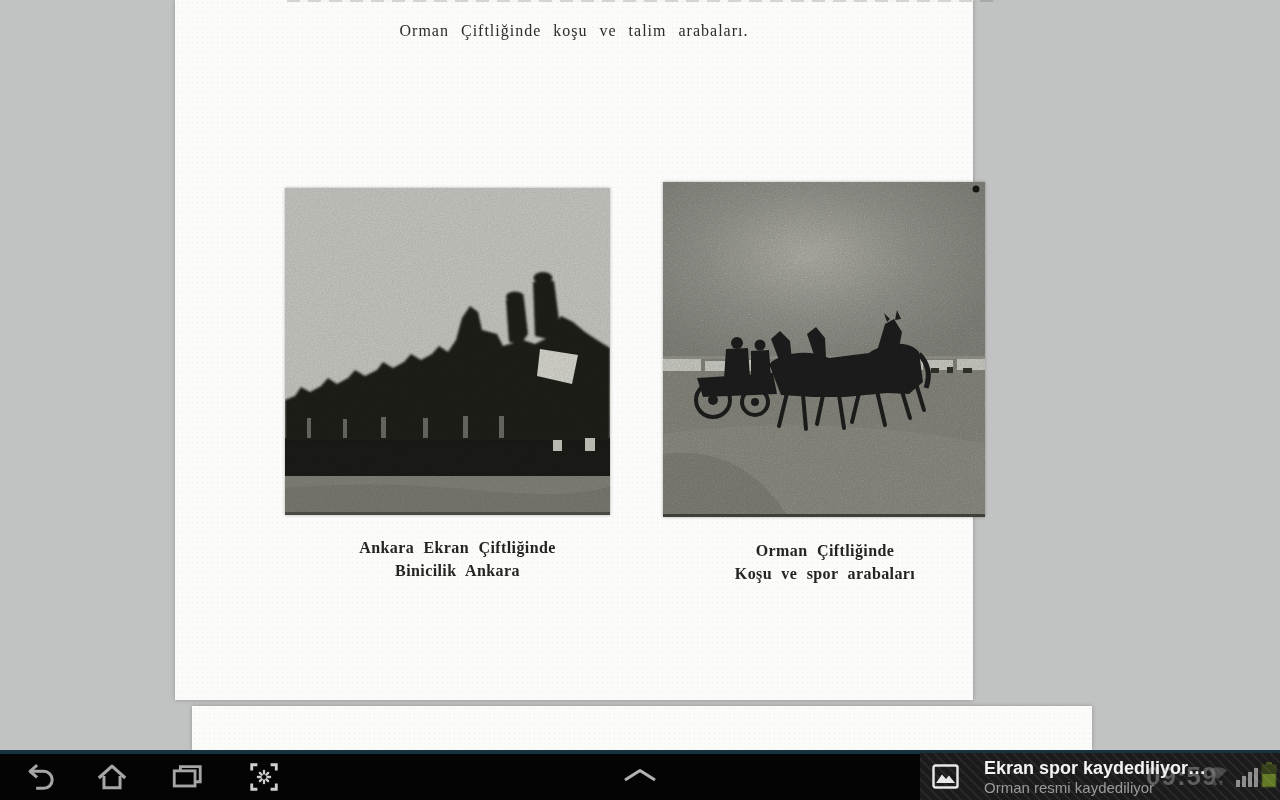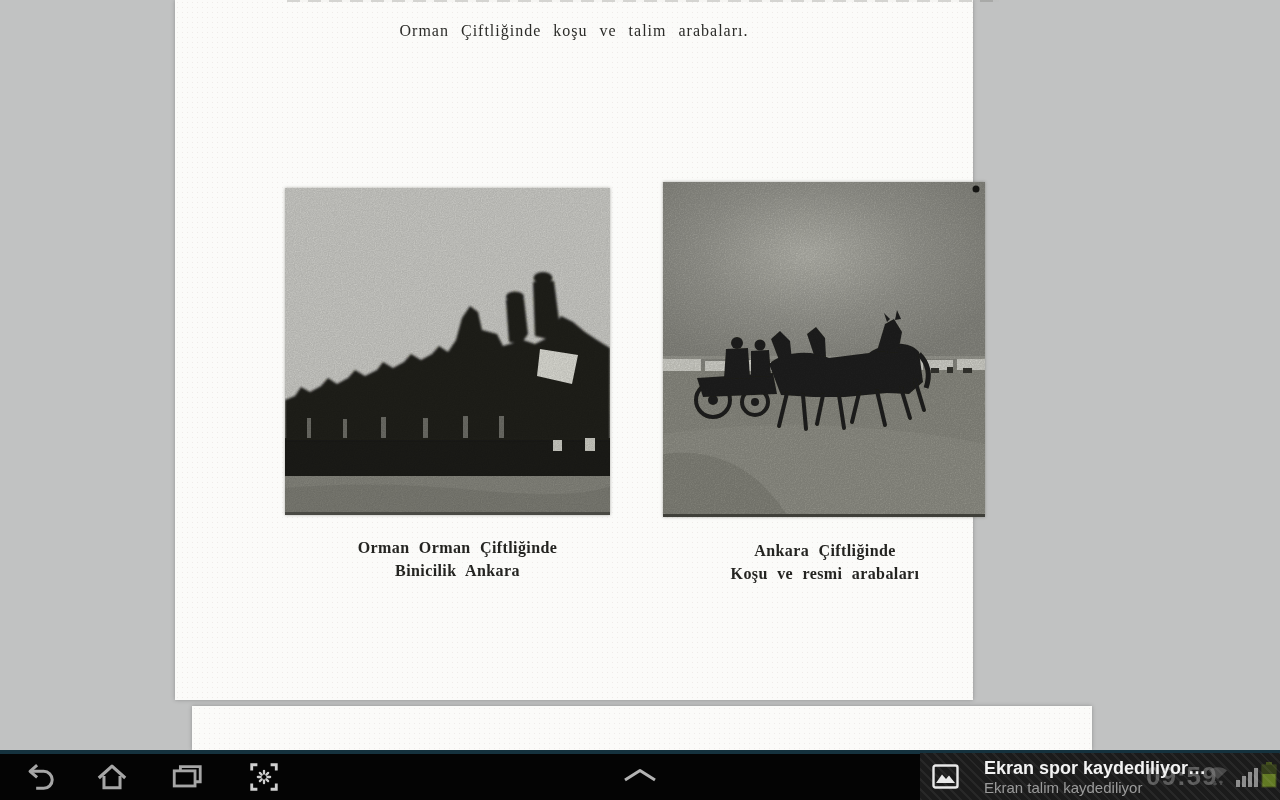--- a/index.html
+++ b/index.html
@@ -204,27 +204,27 @@
           </g>
           <path d="M256,172 Q270,186 263,206" stroke="#242420" stroke-width="5" fill="none"></path>
         </g>
         <circle cx="313" cy="7" r="3.5" fill="#1b1b18"></circle>
         <rect width="322" height="335" filter="url(#grainR)" opacity="0.22"></rect>
         <rect y="332" width="322" height="3" fill="#3f3f39"></rect>
       </svg>
     </div>
 
     <div class="photo-caption caption-left">
-      <div>Orman Orman Çiftliğinde</div>
+      <div>Ankara Ekran Çiftliğinde</div>
       <div>Binicilik Ankara</div>
     </div>
 
     <div class="photo-caption caption-right">
-      <div>Ankara Çiftliğinde</div>
-      <div>Koşu ve resmi arabaları</div>
+      <div>Orman Çiftliğinde</div>
+      <div>Koşu ve spor arabaları</div>
     </div>
   </div>
 
   <div class="page page-next"></div>
 
   <div class="divider-teal"></div>
 
   <div class="navbar">
     <div class="nav-btn nav-back">
       <span>
@@ -306,16 +306,16 @@
       </svg>
     </div>
     <div class="stripes"></div>
     <div class="toast-icon">
       <svg width="27" height="25" viewBox="0 0 27 25">
         <rect x="1.5" y="1.5" width="24" height="22" rx="2" fill="none" stroke="#e8e8e8" stroke-width="2.4"></rect>
         <path d="M4 19 L10 10.5 L14 15 L17 11.5 L23 19 Z" fill="#e8e8e8"></path>
       </svg>
     </div>
     <div class="toast-title">Ekran spor kaydediliyor…</div>
-    <div class="toast-sub">Ekran talim kaydediliyor</div>
+    <div class="toast-sub">Orman resmi kaydediliyor</div>
   </div>
 
 </div>
 
 </body></html>

